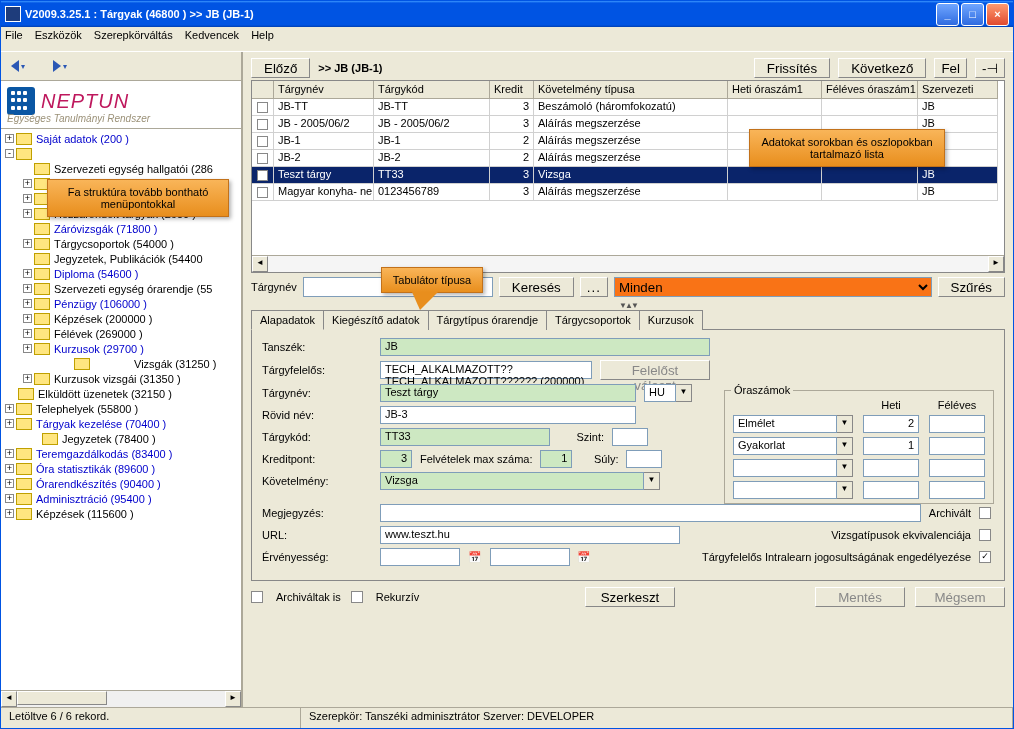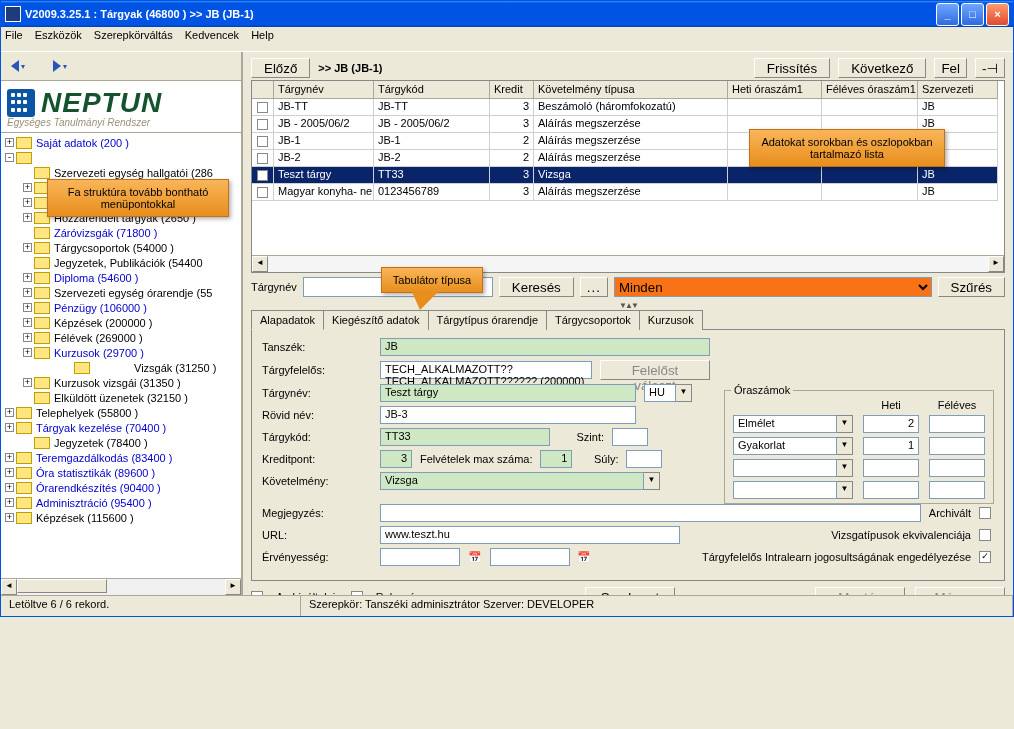--- a/index.html
+++ b/index.html
@@ -1,16 +1,16 @@
 <!DOCTYPE html>
 <html><head>
 <meta charset="utf-8">
 <style>
   html,body{margin:0;padding:0;font-family:Tahoma,Arial,sans-serif;font-size:11px;background:#ece9d8;color:#000;}
-  .window{width:1014px;height:617px;position:relative;background:#ece9d8;border:1px solid #0054e3;box-sizing:border-box;display:flex;flex-direction:column;}
+  .window{width:1014px;height:729px;position:relative;background:#ece9d8;border:1px solid #0054e3;box-sizing:border-box;display:flex;flex-direction:column;}
   
   .titlebar{height:26px;background:linear-gradient(to bottom,#3a95ff 0%,#0054e3 8%,#0054e3 92%,#003fb0 100%);color:#fff;display:flex;align-items:center;padding:0 4px;font-weight:bold;}
   .titlebar .appicon{width:16px;height:16px;background:#1e3c7b;border:1px solid #fff;margin-right:4px;box-sizing:border-box;}
   .titlebar .title{flex:1;white-space:nowrap;overflow:hidden;}
   .winbtns{display:flex;gap:2px;}
   .winbtn{width:21px;height:21px;background:linear-gradient(to bottom,#6fa6ff,#2f6be0);border:1px solid #fff;border-radius:3px;color:#fff;font-weight:bold;display:flex;align-items:center;justify-content:center;}
   .winbtn.close{background:linear-gradient(to bottom,#ff9a6f,#e04a2f);}
   
   .menubar{height:20px;background:#ece9d8;padding:2px 4px;display:flex;gap:12px;border-bottom:1px solid #fff;}
   .menubar span{cursor:default;}
@@ -20,21 +20,21 @@
   .left{width:240px;border-right:2px solid #aca899;display:flex;flex-direction:column;background:#fff;}
   .navarrows{height:28px;background:#ece9d8;border-bottom:1px solid #aca899;display:flex;align-items:center;gap:24px;padding-left:8px;}
   .navarrow{width:18px;height:18px;color:#2a57b5;display:flex;align-items:center;justify-content:center;}
   .navarrow .tri{width:0;height:0;border-top:6px solid transparent;border-bottom:6px solid transparent;}
   .navarrow.back .tri{border-right:8px solid #2a57b5;}
   .navarrow.fwd  .tri{border-left:8px solid #2a57b5;}
   .logoarea{padding:6px 6px 4px 6px;border-bottom:1px solid #aca899;background:#fff;}
   .logo-row{display:flex;align-items:center;gap:6px;}
   .logo-sq{width:28px;height:28px;background:#0a56a3;border-radius:3px;display:flex;flex-wrap:wrap;gap:2px;padding:4px;box-sizing:border-box;}
   .logo-sq i{width:4px;height:4px;background:#fff;border-radius:1px;}
-  .logo-text{font-style:italic;font-weight:700;font-size:28px;letter-spacing:1px;color:#14532d;}
+  .logo-text{font-style:italic;font-weight:400;font-size:20px;letter-spacing:1px;color:#be185d;}
   .logo-sub{font-size:10px;color:#9b9178;font-style:italic;margin-top:-2px;}
   .tree{flex:1;overflow:auto;background:#fff;padding:2px 0;}
   .tree-item{display:flex;align-items:center;height:15px;padding-left:4px;white-space:nowrap;}
   .tree-item .sq{width:9px;height:9px;border:1px solid #888;font-size:9px;line-height:7px;text-align:center;margin-right:2px;color:#000;box-sizing:border-box;}
   .tree-item .sq.empty{border:none;}
   .tree-item .fic{width:16px;height:12px;background:#ffe680;border:1px solid #c0a000;margin-right:2px;box-sizing:border-box;}
   .tree-item .lbl{padding:0 2px;}
   .tree-item .lbl.blue{color:#0000cc;}
   .tree-item .lbl.sel{background:#0a246a;color:#fff;}
   .hsb{height:16px;background:#ece9d8;border-top:1px solid #aca899;display:flex;}
@@ -225,36 +225,36 @@
           <div class="tree-item" style="padding-left: 22px; gap: 40px;">
             <span class="sq empty"></span>
             <span class="fic"></span>
             <span class="lbl ">Vizsgák (31250  )</span>
           </div>
           <div class="tree-item" style="padding-left: 22px;">
             <span class="sq">+</span>
             <span class="fic"></span>
             <span class="lbl ">Kurzusok vizsgái (31350  )</span>
           </div>
-          <div class="tree-item" style="padding-left: 22px;">
+          <div class="tree-item" style="padding-left: 6px;">
             <span class="sq empty"></span>
             <span class="fic"></span>
             <span class="lbl ">Elküldött üzenetek (32150  )</span>
           </div>
           <div class="tree-item" style="padding-left: 4px;">
             <span class="sq">+</span>
             <span class="fic"></span>
             <span class="lbl ">Telephelyek (55800  )</span>
           </div>
           <div class="tree-item" style="padding-left: 4px;">
             <span class="sq">+</span>
             <span class="fic"></span>
             <span class="lbl blue">Tárgyak kezelése (70400  )</span>
           </div>
-          <div class="tree-item" style="padding-left: 22px;">
+          <div class="tree-item" style="padding-left: 22px; margin-left: 8px;">
             <span class="sq empty"></span>
             <span class="fic"></span>
             <span class="lbl ">Jegyzetek (78400  )</span>
           </div>
           <div class="tree-item" style="padding-left: 4px;">
             <span class="sq">+</span>
             <span class="fic"></span>
             <span class="lbl blue">Teremgazdálkodás (83400  )</span>
           </div>
           <div class="tree-item" style="padding-left: 4px;">

